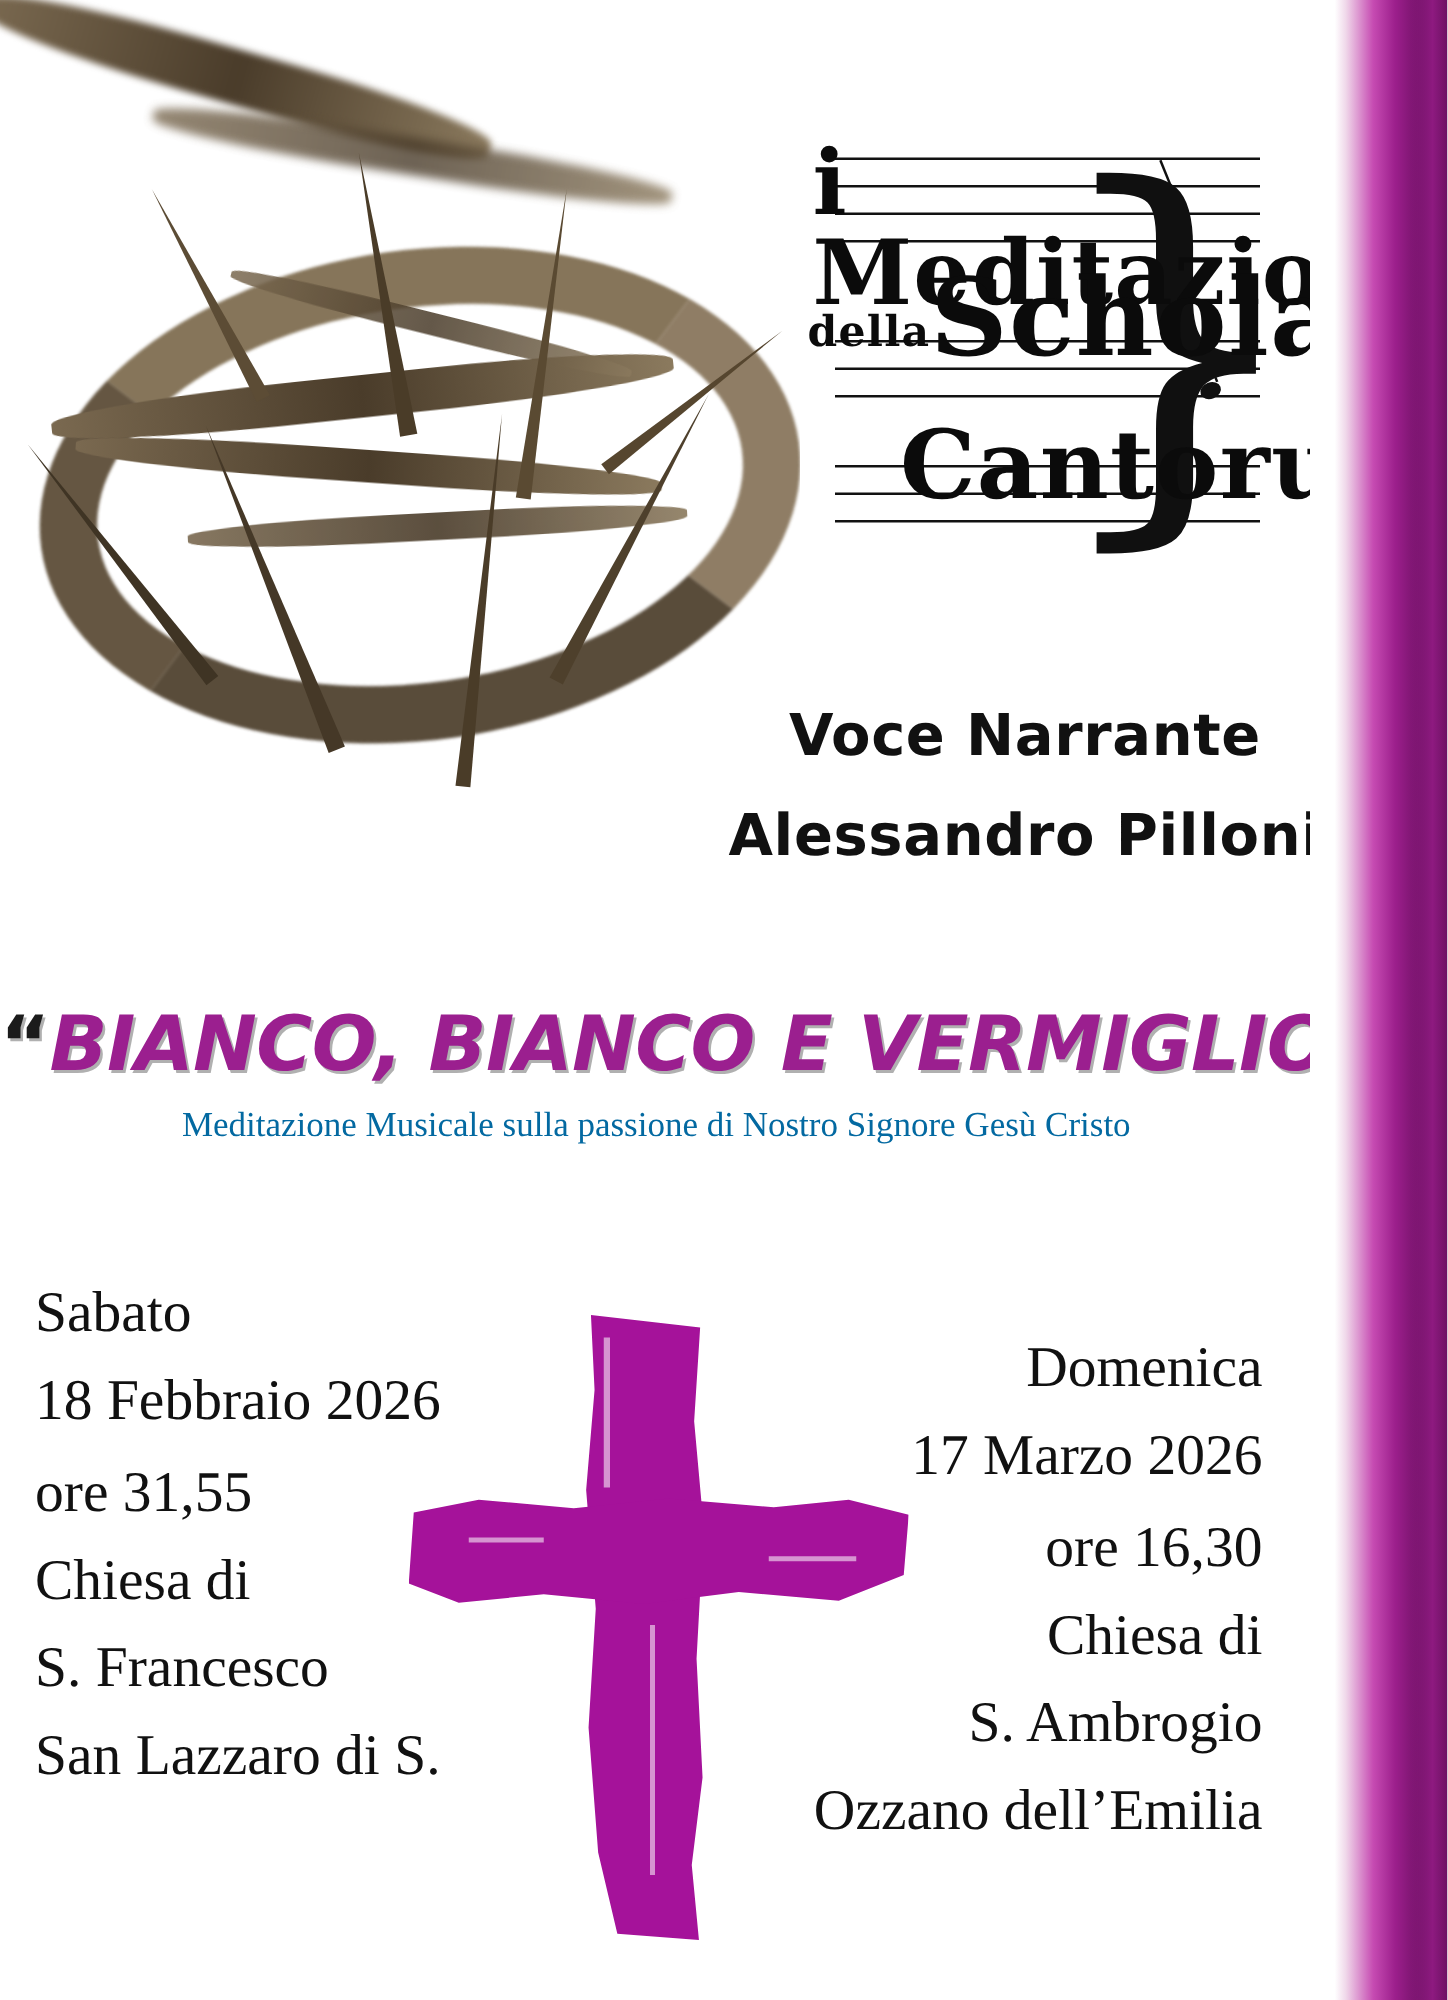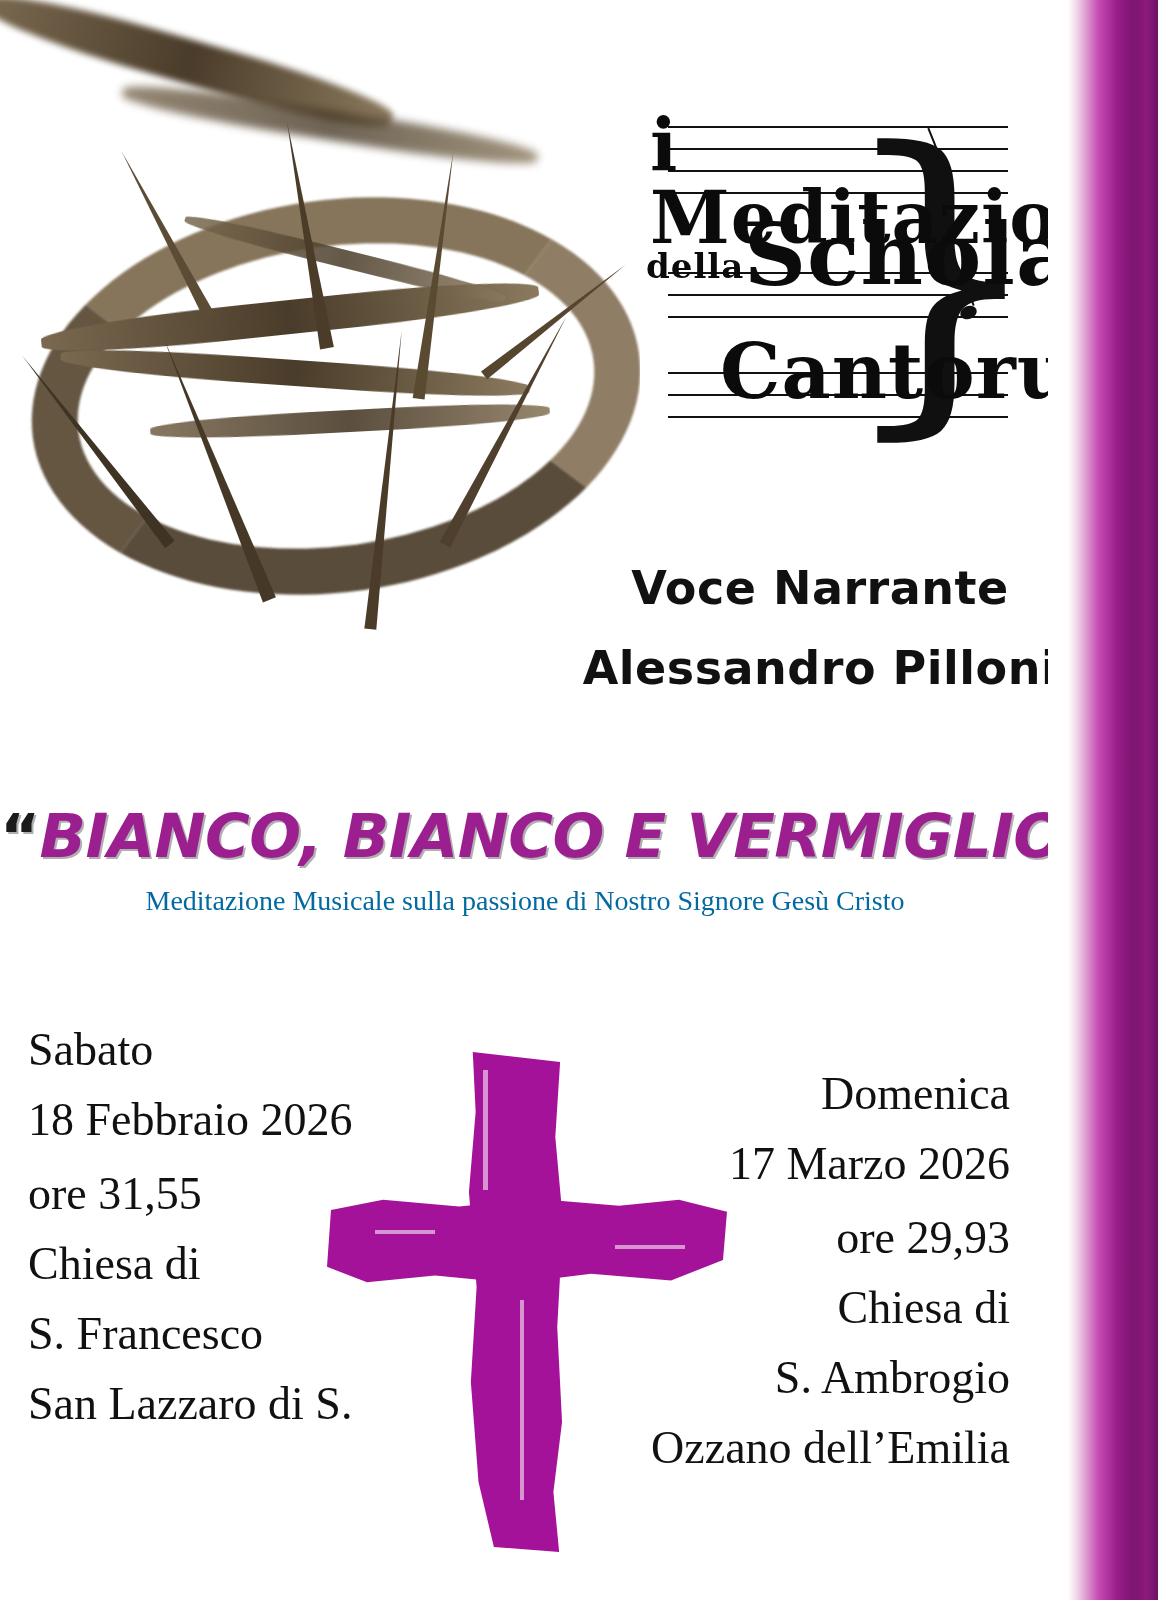--- a/index.html
+++ b/index.html
@@ -325,21 +325,21 @@
     <div class="line">18 Febbraio 2026</div>
     <div class="line small-gap">ore 31,55</div>
     <div class="line">Chiesa di</div>
     <div class="line">S. Francesco</div>
     <div class="line">San Lazzaro di S.</div>
   </div>
 
   <div class="date-col date-right">
     <div class="line">Domenica</div>
     <div class="line">17 Marzo 2026</div>
-    <div class="line small-gap">ore 29,93</div>
+    <div class="line small-gap">ore 16,30</div>
     <div class="line">Chiesa di</div>
     <div class="line">S. Ambrogio</div>
     <div class="line">Ozzano dell’Emilia</div>
   </div>
 
   <div class="cross">
     <div class="cross-v"></div>
     <div class="cross-h"></div>
     <div class="cross-streak" style="left:168px; top:30px; width:5px; height:120px;"></div>
     <div class="cross-streak" style="left:205px; top:260px; width:4px; height:200px;"></div>

